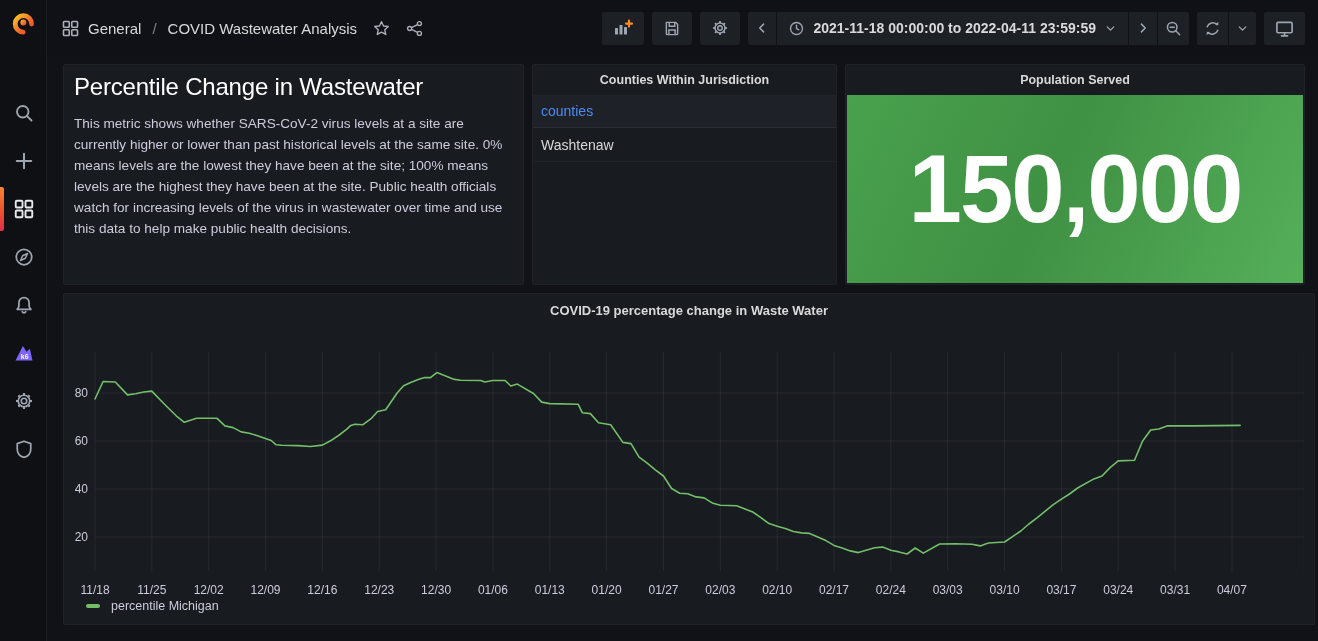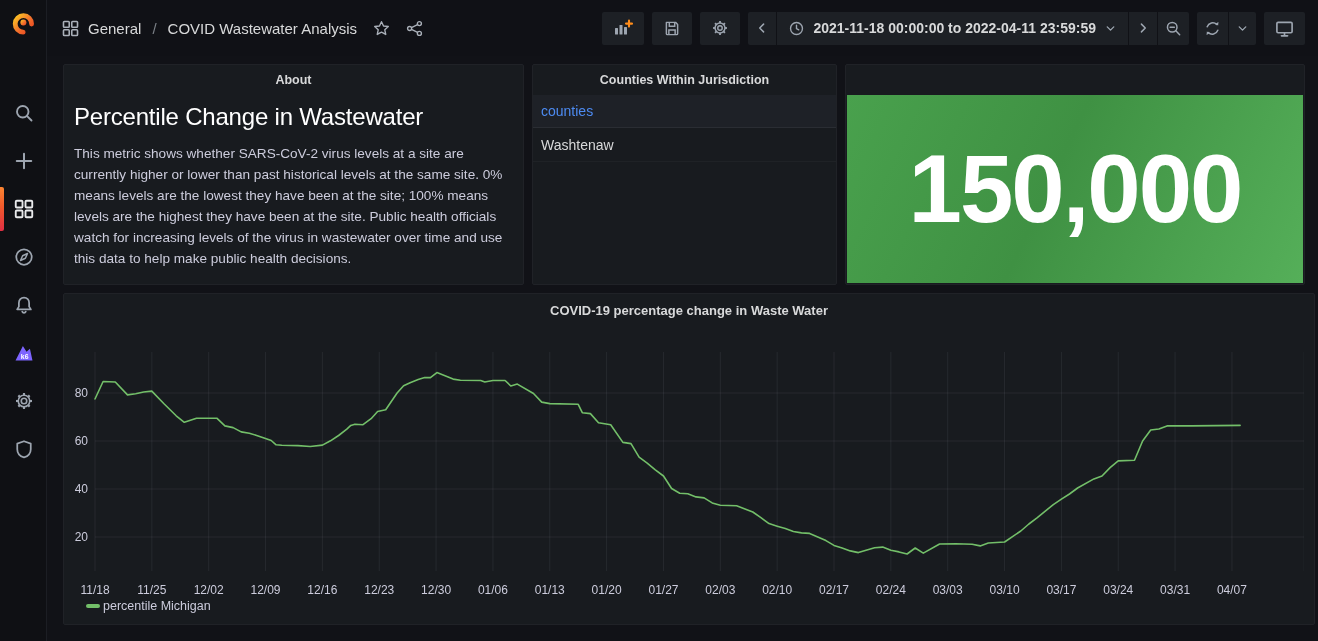--- a/index.html
+++ b/index.html
@@ -50,21 +50,21 @@
   
   .stat-bg { position:absolute; left:1px; right:1px; top:30px; bottom:1px; background:linear-gradient(115deg,#49a14d 0%,#3f9143 45%,#55af59 100%); display:flex; align-items:center; justify-content:center; }
   .stat-value { font-size:96px; font-weight:600; letter-spacing:-2px; color:#ffffff; }
 
   
   .chart-title { position:absolute; top:9px; left:0; right:0; text-align:center; font-size:13px; font-weight:600; color:#d8d9da; cursor:pointer; }
   #chart-svg { position:absolute; left:0; top:0; }
   #chart-svg .grid { stroke:rgba(204,212,224,0.08); stroke-width:1; }
   #chart-svg .xtick { fill:#ccccdc; font-size:12px; font-weight:500; text-anchor:middle; font-family:"Liberation Sans",sans-serif; }
   #chart-svg .ytick { fill:#ccccdc; font-size:12px; font-weight:500; text-anchor:end; font-family:"Liberation Sans",sans-serif; }
-  .legend { position:absolute; left:22px; bottom:11px; display:flex; align-items:center; gap:3px; cursor:pointer; }
+  .legend { position:absolute; left:22px; bottom:11px; display:flex; align-items:center; gap:11px; cursor:pointer; }
   .legend-swatch { width:14px; height:4px; border-radius:2px; }
   .legend-label { font-size:12.5px; color:#ccccdc; }
 
   .icon { display:flex; align-items:center; }
 </style>
 </head>
 <body>
 
 <div class="app">
 
@@ -310,34 +310,34 @@
               <rect x="1.6" y="2.8" width="12.8" height="8.8" rx="1" fill="none" stroke="currentColor" stroke-width="1.4"></rect>
               <path d="M5.4 14.2h5.2" stroke="currentColor" stroke-width="1.4" stroke-linecap="round"></path>
               <path d="M8 11.6v2.6" stroke="currentColor" stroke-width="1.4"></path>
             </svg>
         </span>
       </button>
     </div>
   </header>
 
   <section class="panel" id="panel-about">
-    <div class="panel-title">About</div>
     <div class="about-body">
       <h1 class="about-h1">Percentile Change in Wastewater</h1>
       <p class="about-p">This metric shows whether SARS-CoV-2 virus levels at a site are currently higher or lower than past historical levels at the same site. 0% means levels are the lowest they have been at the site; 100% means levels are the highest they have been at the site. Public health officials watch for increasing levels of the virus in wastewater over time and use this data to help make public health decisions.</p>
     </div>
   </section>
 
   <section class="panel" id="panel-counties">
     <div class="panel-title">Counties Within Jurisdiction</div>
     <div class="tbl-head">counties</div>
     <div class="tbl-row">Washtenaw</div>
   </section>
 
   <section class="panel" id="panel-population">
+    <div class="panel-title">Population Served</div>
     <div class="stat-bg">
       <span class="stat-value">150,000</span>
     </div>
   </section>
 
   <section class="panel" id="panel-chart">
     <div class="chart-title">COVID-19 percentage change in Waste Water</div>
     <svg id="chart-svg" width="1240" height="332">
         <line x1="31" x2="1240" y1="243" y2="243" class="grid"></line>
         <text x="24" y="247" class="ytick">20</text>

